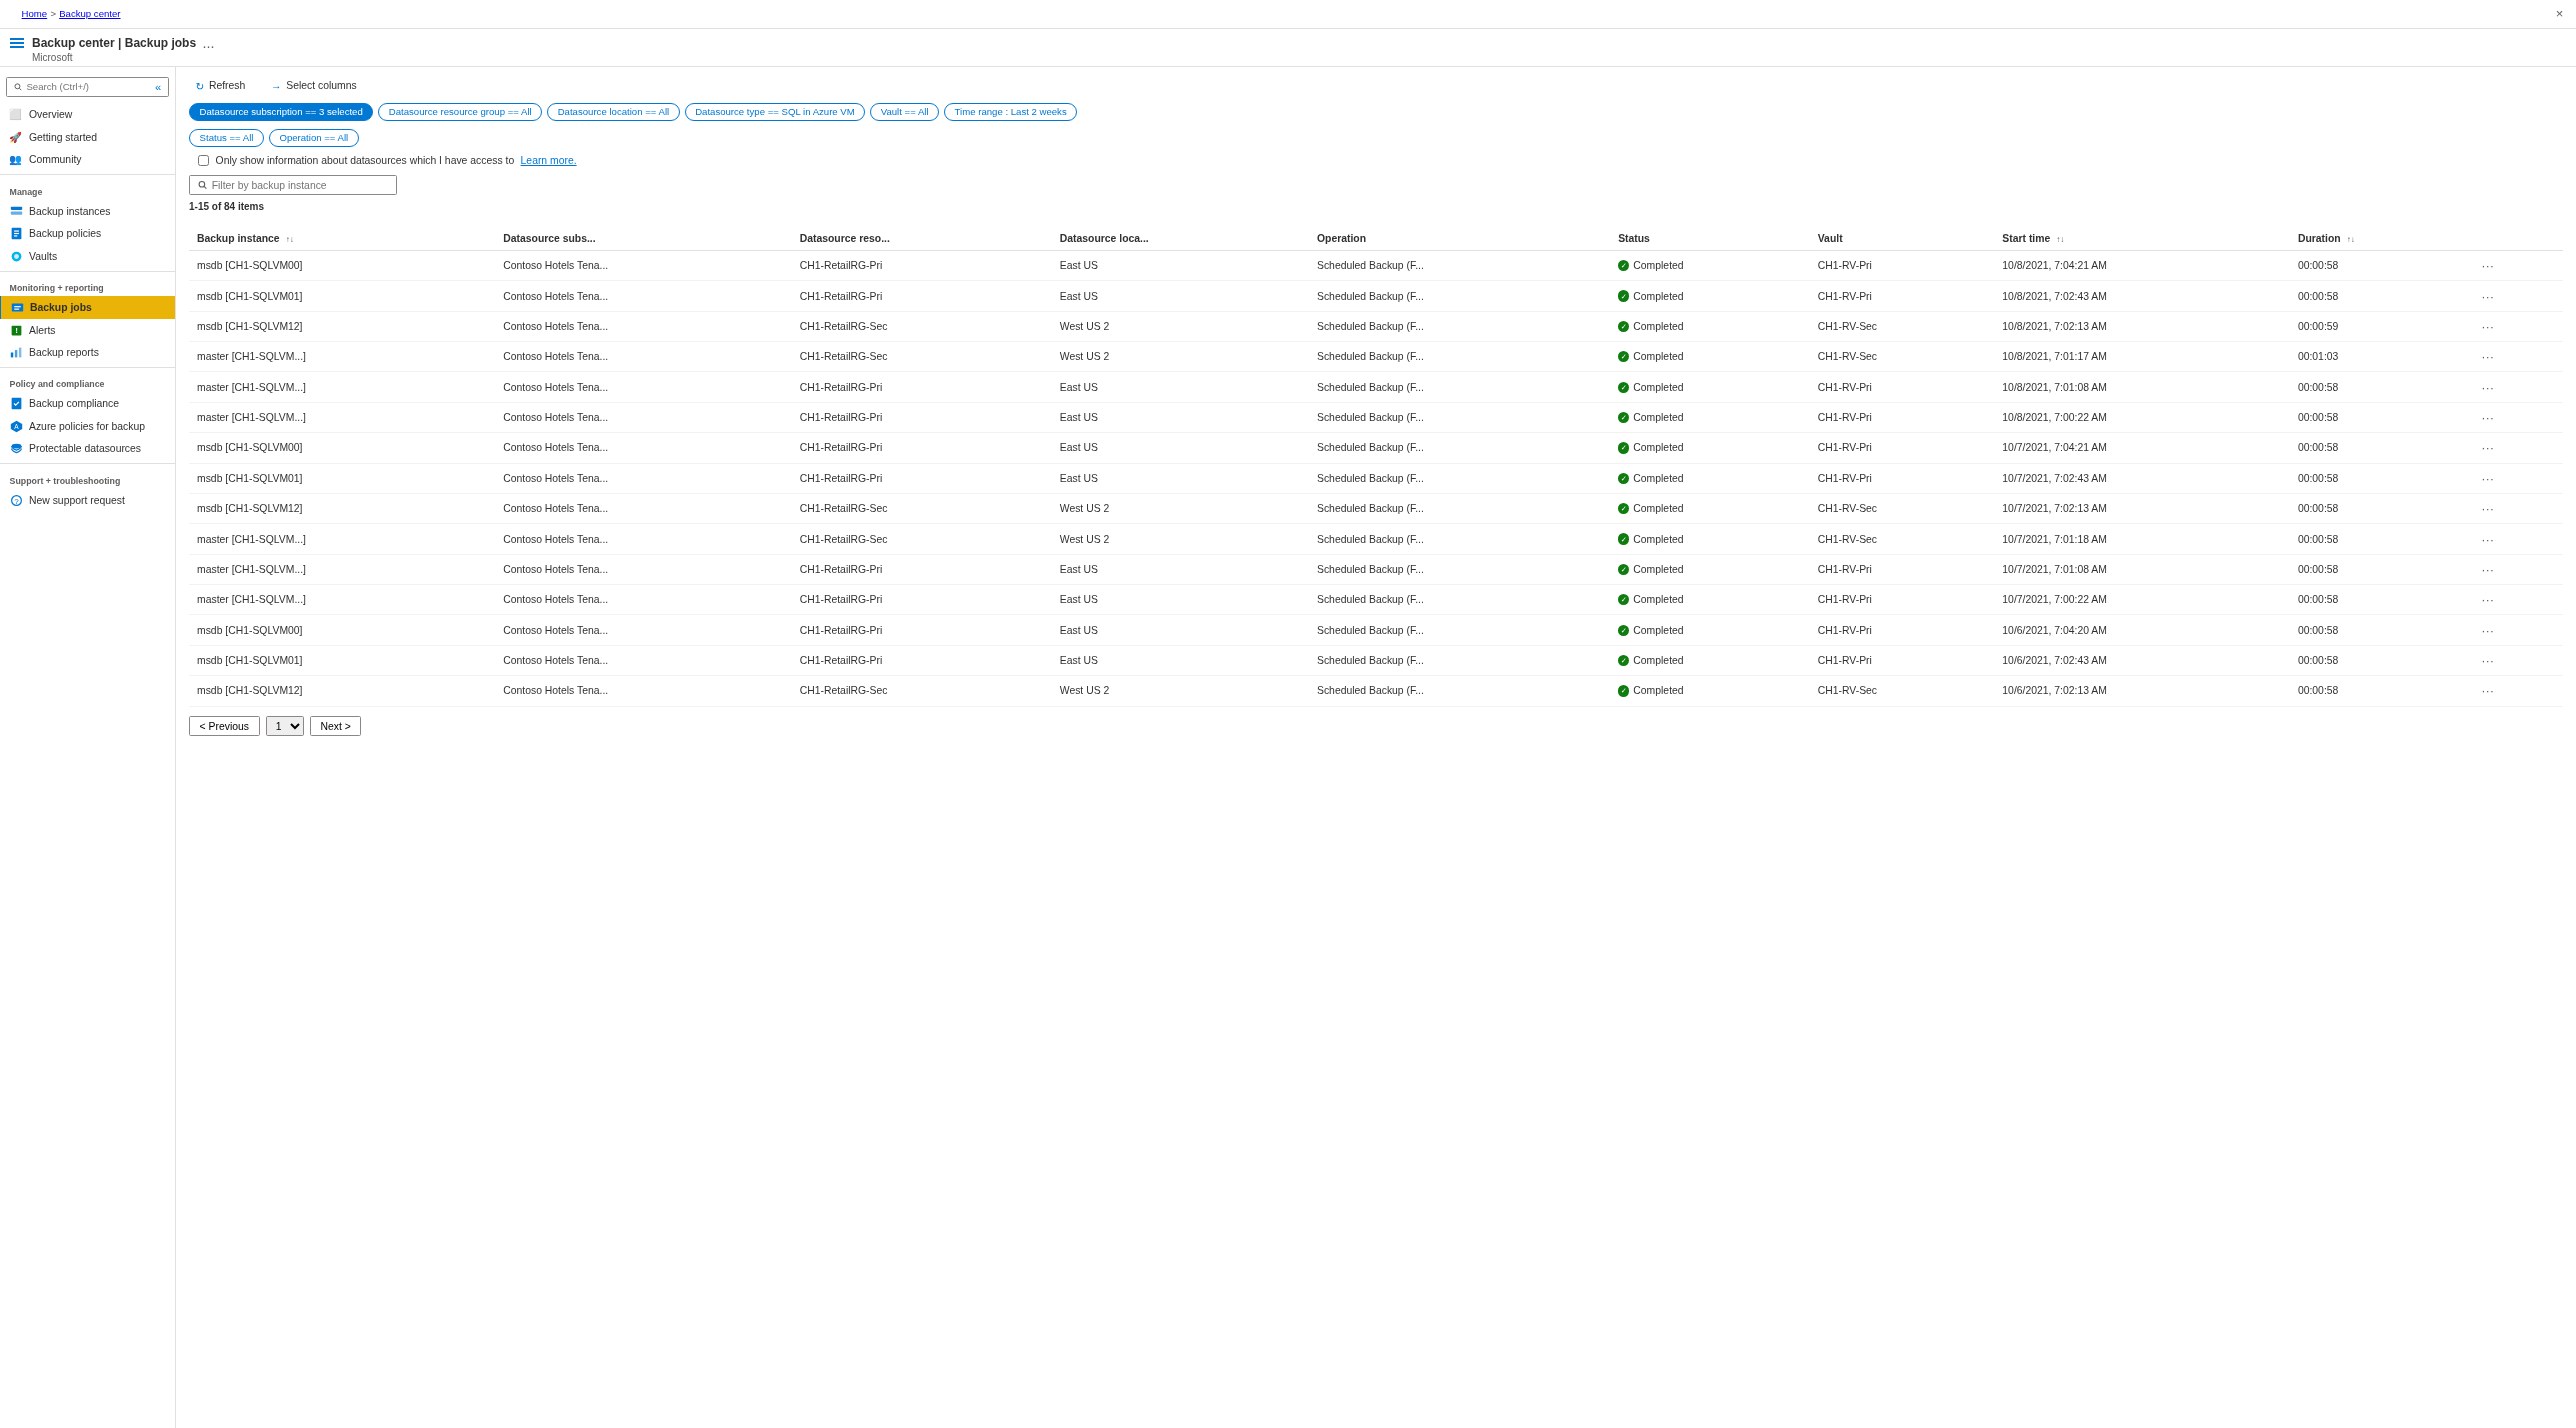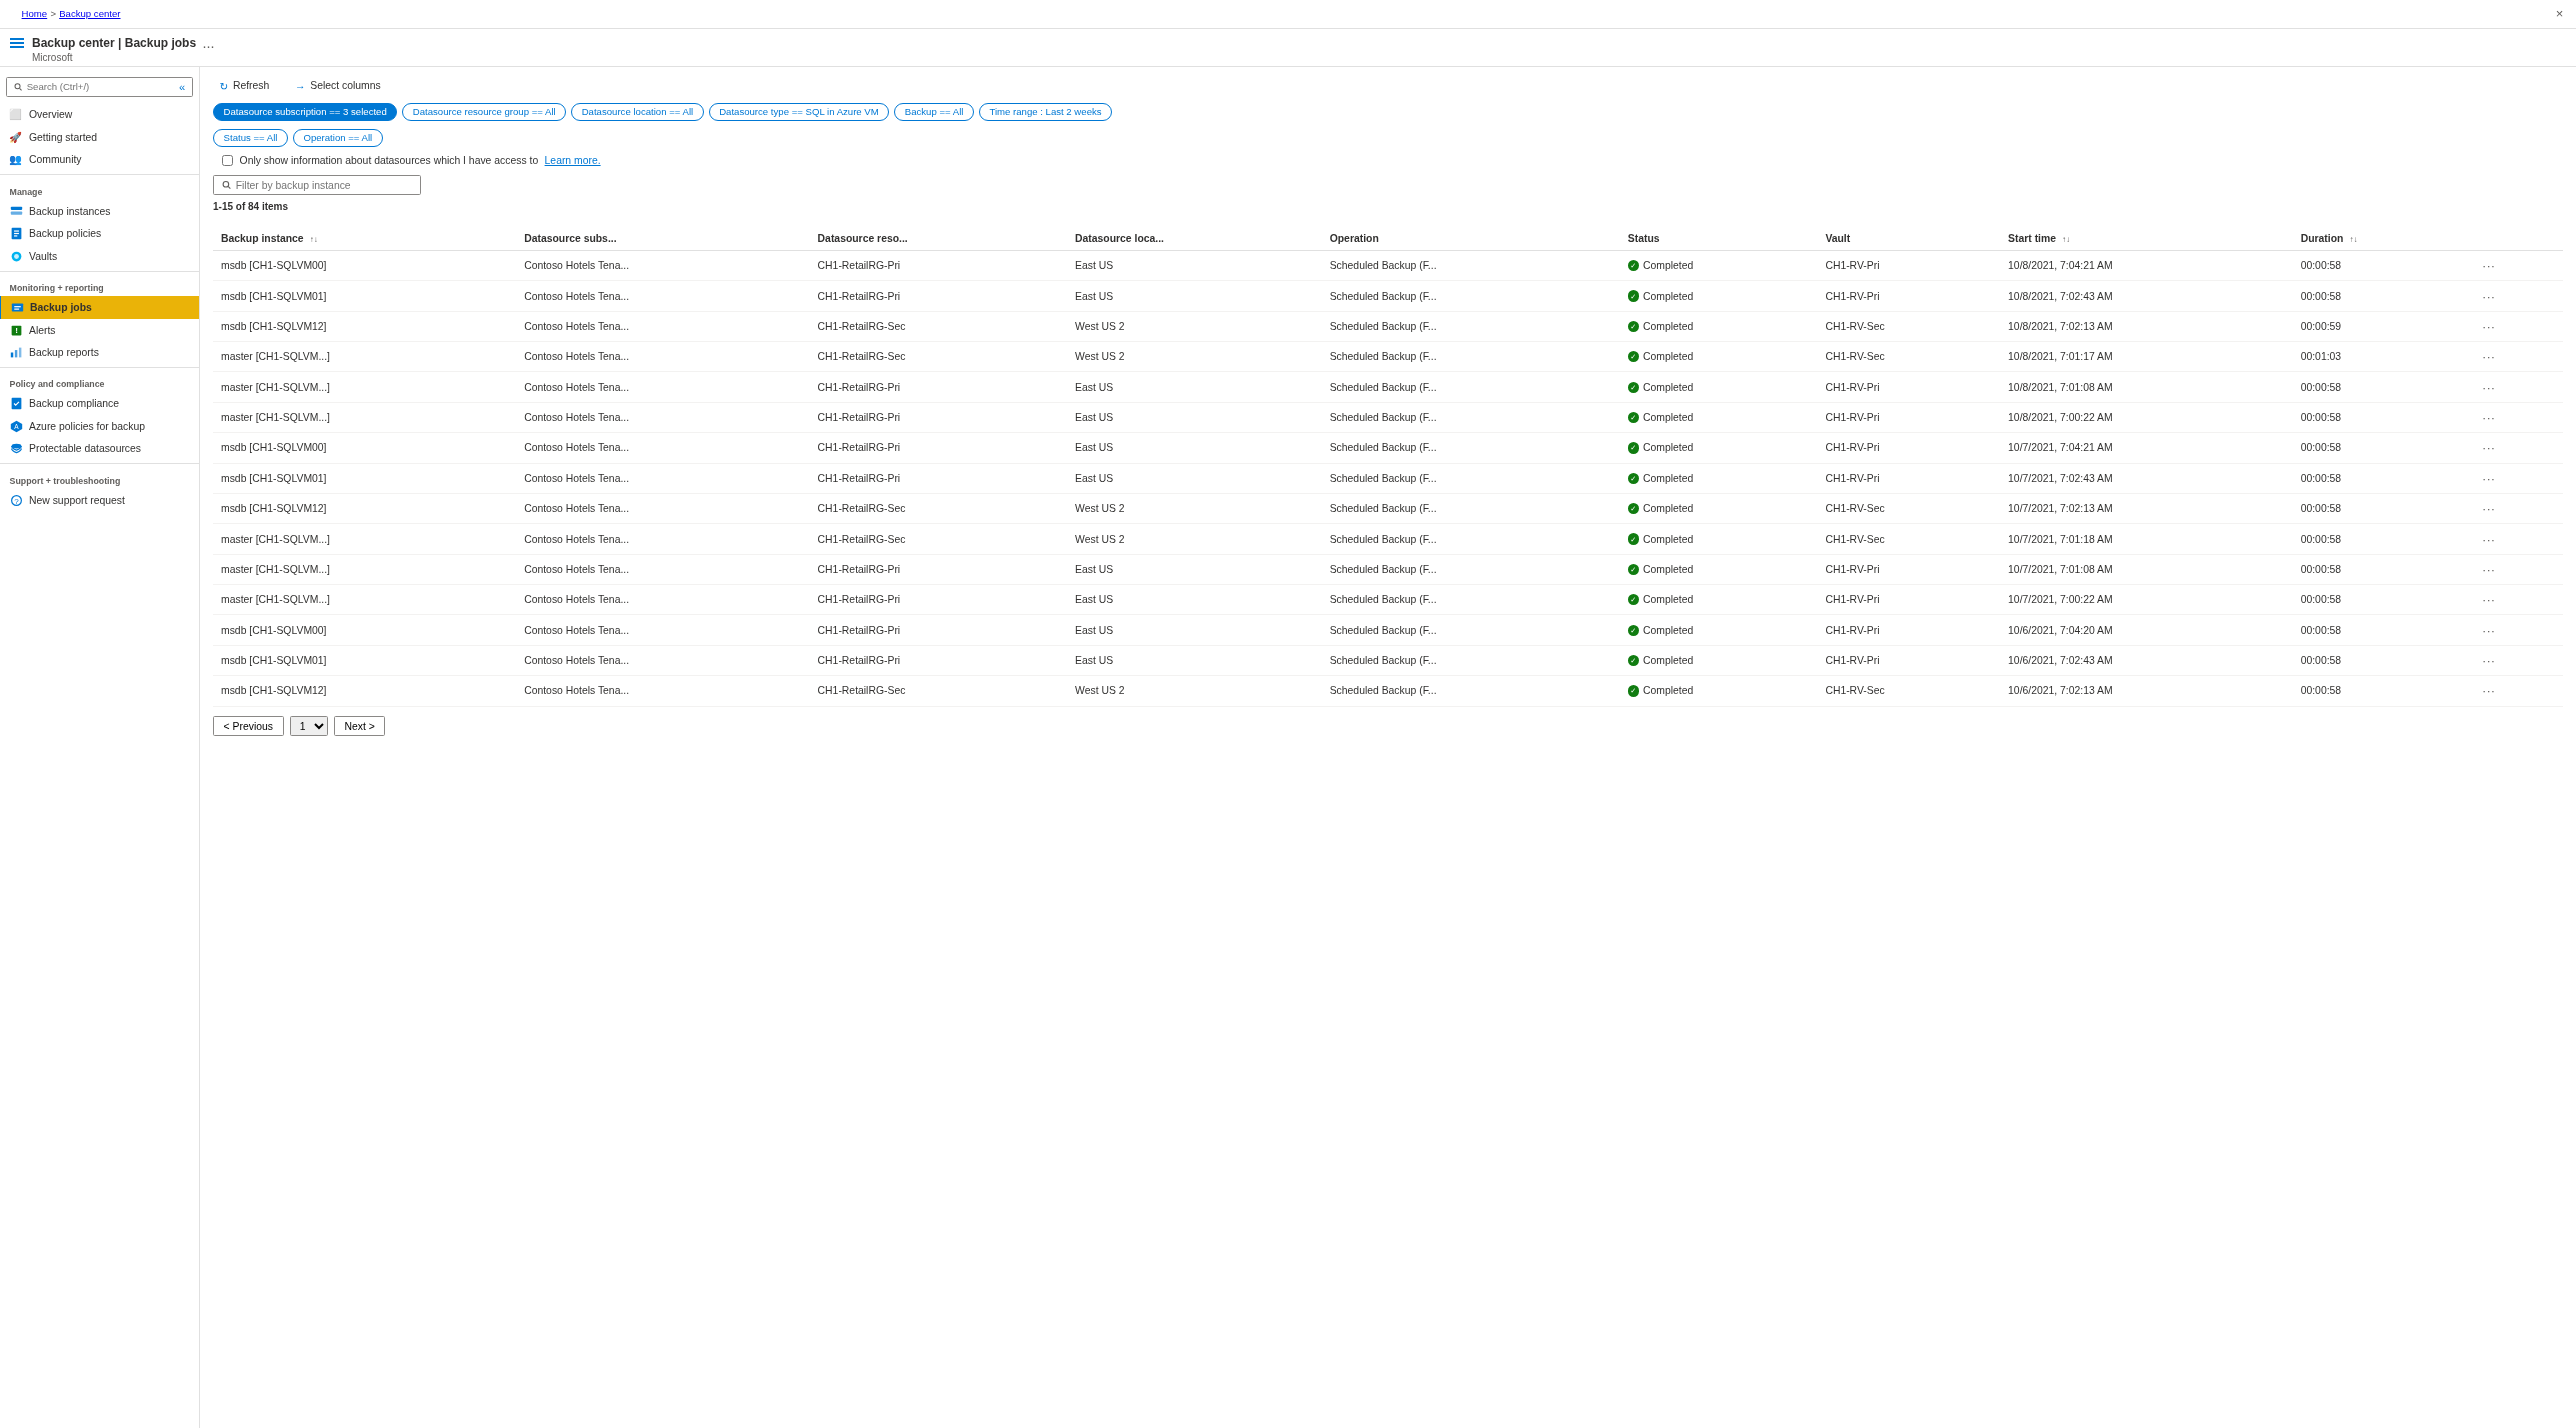--- a/index.html
+++ b/index.html
@@ -17,21 +17,21 @@
     .hamburger span { display: block; width: 14.4px; height: 1.6px; background: #0078d4; }
     .header-title-block {}
     .header-title { font-size: 12px; font-weight: 600; color: #323130; display: flex; align-items: center; gap: 6.4px; }
     .header-subtitle { font-size: 10px; color: #605e5c; margin-top: 0.8px; }
     .header-ellipsis { font-size: 14.4px; color: #605e5c; cursor: pointer; margin-left: 6.4px; }
 
     
     .main-layout { display: flex; flex: 1; overflow: hidden; }
 
     
-    .sidebar { width: 200px; border-right: 0.8px solid #e0e0e0; overflow-y: auto; padding: 6.4px 0; flex-shrink: 0; }
+    .sidebar { width: 176px; border-right: 0.8px solid #e0e0e0; overflow-y: auto; padding: 6.4px 0; flex-shrink: 0; }
     .sidebar-search { margin: 3.2px 6.4px 6.4px 6.4px; display: flex; align-items: center; border: 0.8px solid #8a8886; border-radius: 1.6px; padding: 3.2px 6.4px; gap: 4.8px; }
     .sidebar-search input { border: none; outline: none; font-size: 9.6px; width: 100%; color: #333; }
     .sidebar-collapse { color: #0078d4; font-size: 11.2px; cursor: pointer; margin-left: 3.2px; }
     .sidebar-item { display: flex; align-items: center; padding: 4.8px 9.6px; cursor: pointer; gap: 6.4px; font-size: 10.4px; color: #323130; }
     .sidebar-item.active { background: #eab308; border-left: 1.6px solid #0078d4; font-weight: 600; }
     .sidebar-item .icon { width: 13px; height: 13px; flex-shrink: 0; display: flex; align-items: center; justify-content: center; }
     .sidebar-section-title { font-size: 8.8px; font-weight: 600; color: #605e5c; padding: 8px 9.6px 3.2px 9.6px; text-transform: none; }
     .sidebar-divider { border: none; border-top: 0.8px solid #e0e0e0; margin: 3.2px 0; }
 
     
@@ -259,21 +259,21 @@
         <span class="icon">→</span>
         <span>Select columns</span>
       </button>
     </div>
 
     <div class="filters">
       <span class="filter-badge active">Datasource subscription == 3 selected</span>
       <span class="filter-badge">Datasource resource group == All</span>
       <span class="filter-badge">Datasource location == All</span>
       <span class="filter-badge">Datasource type == SQL in Azure VM</span>
-      <span class="filter-badge">Backup == All</span>
+      <span class="filter-badge">Vault == All</span>
       <span class="filter-badge">Time range : Last 2 weeks</span>
     </div>
     <div class="filters">
       <span class="filter-badge">Status == All</span>
       <span class="filter-badge">Operation == All</span>
     </div>
 
     <div class="checkbox-row">
       <input type="checkbox" style="">
       <span>Only show information about datasources which I have access to</span>

